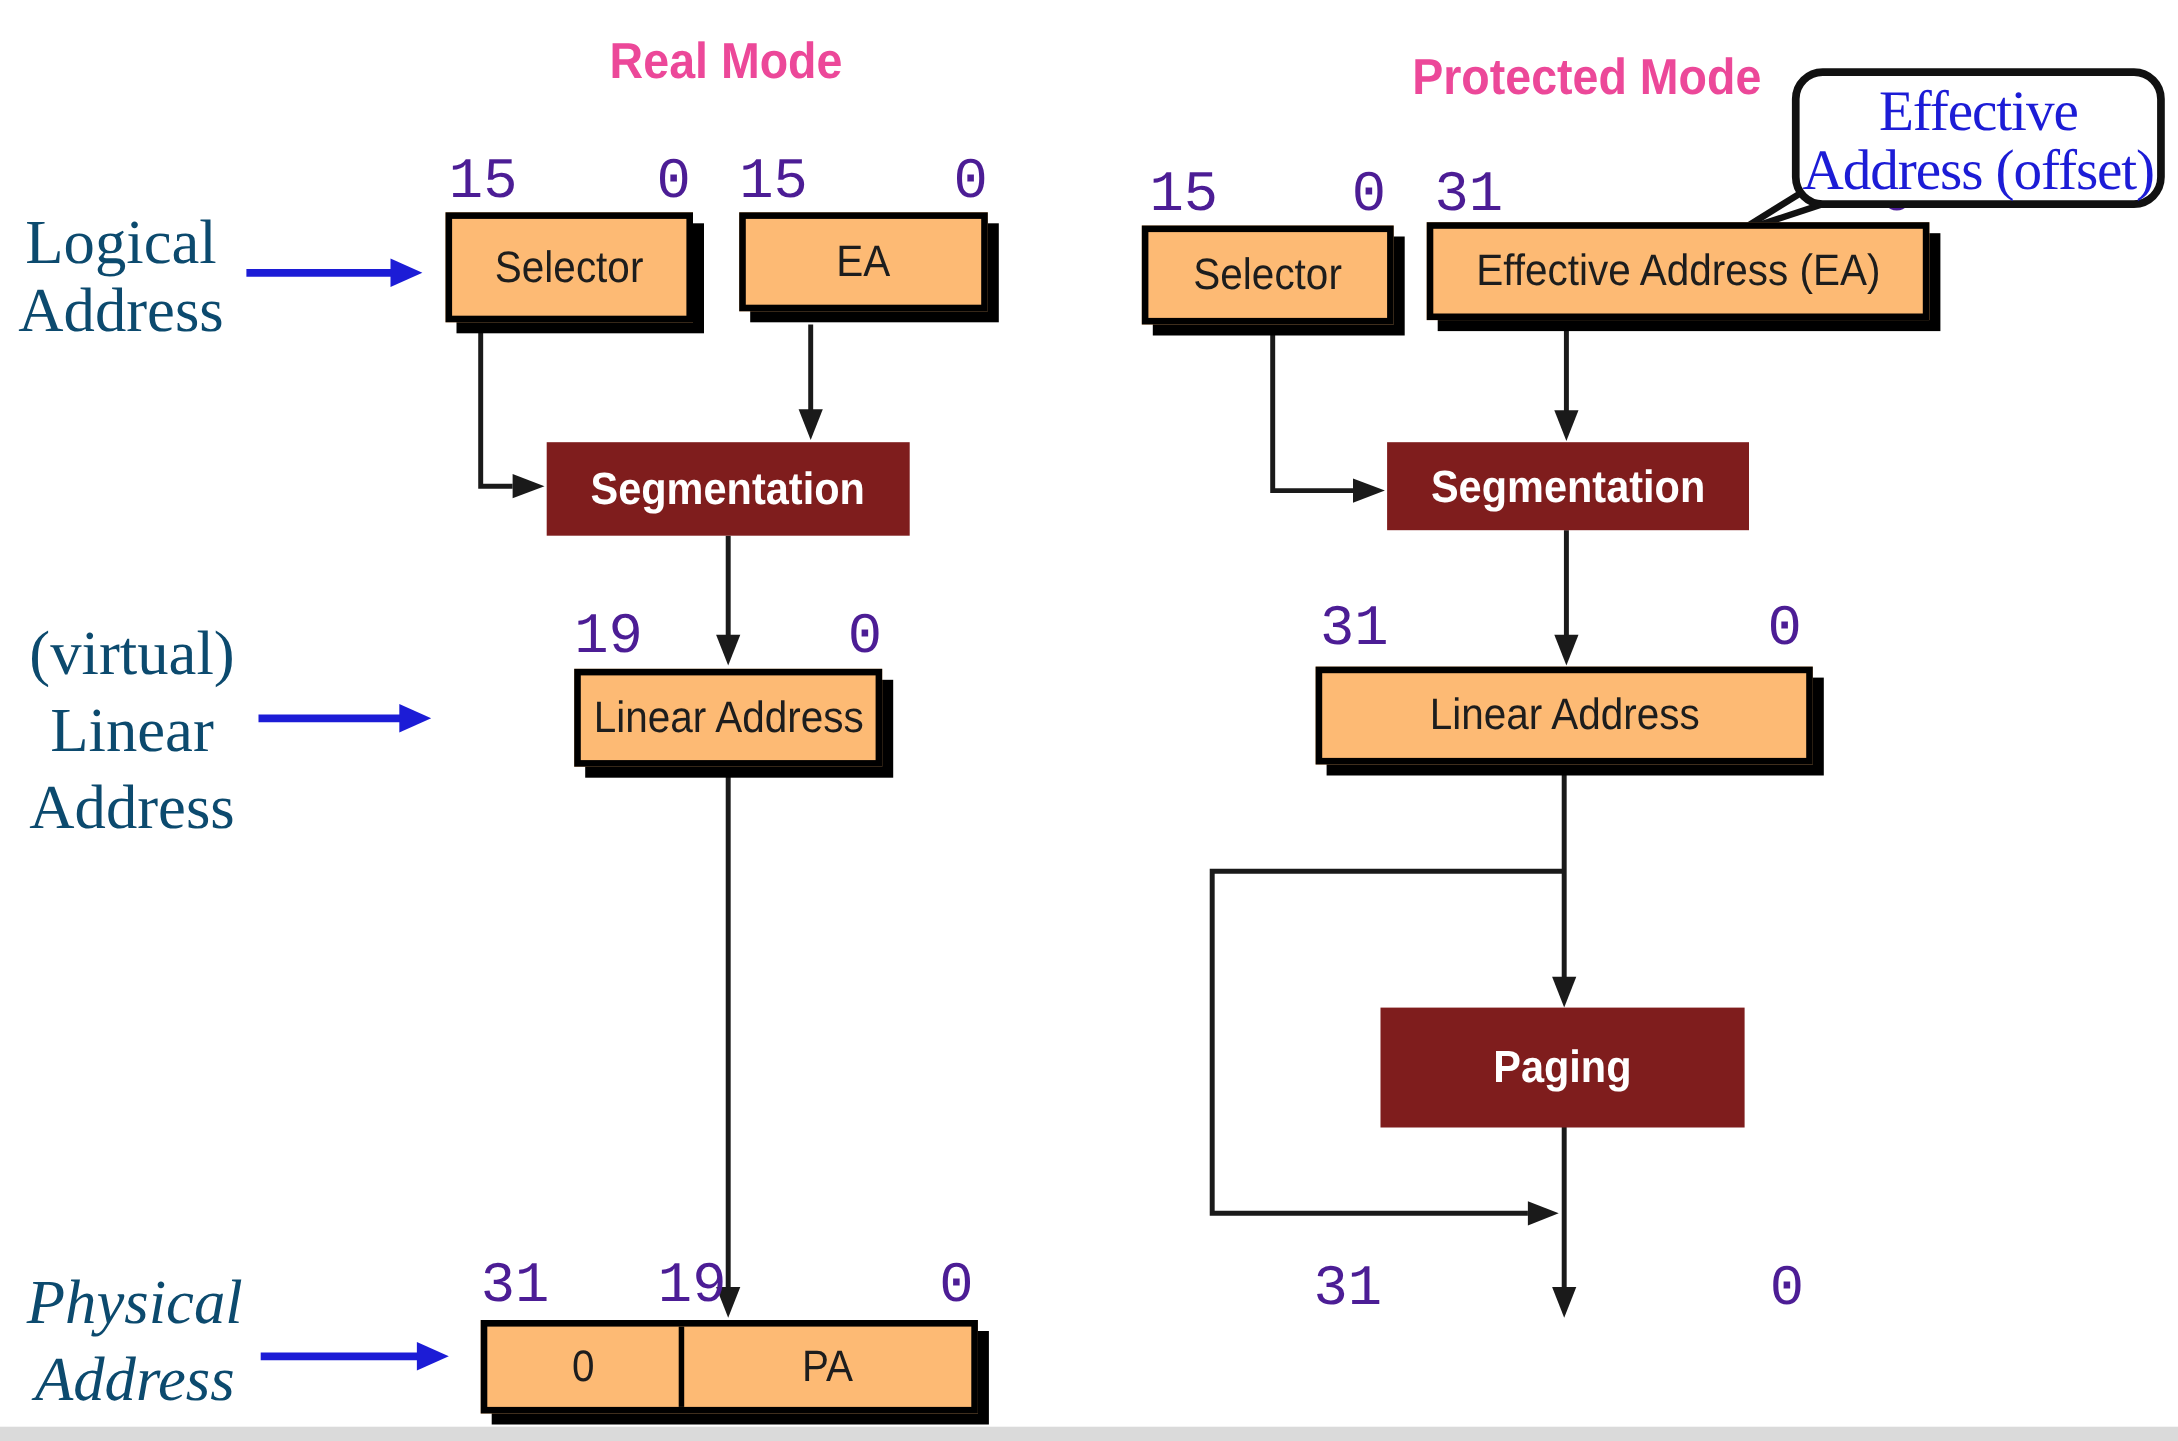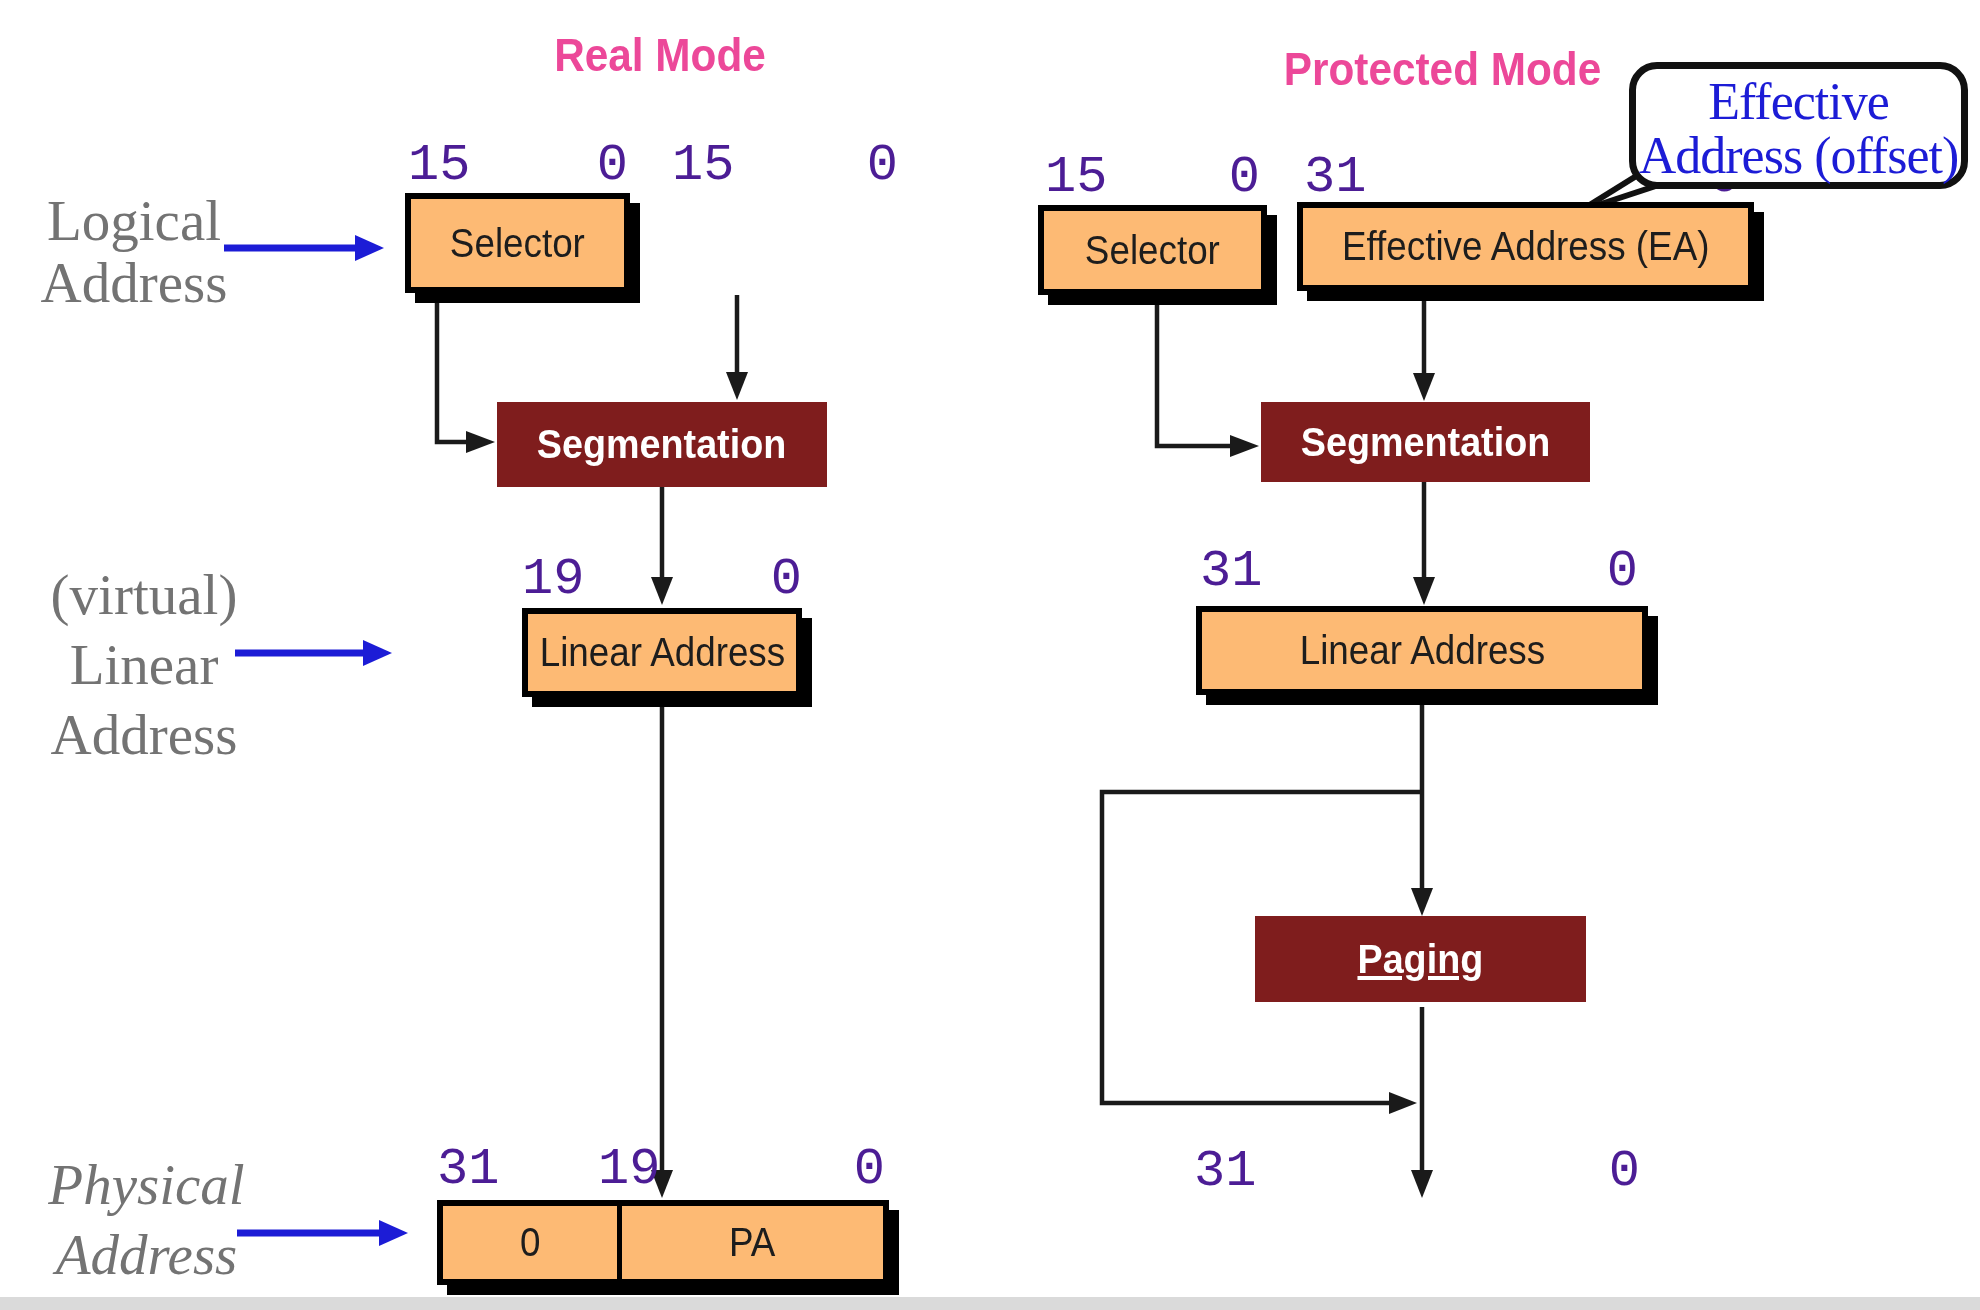--- a/index.html
+++ b/index.html
@@ -24,22 +24,22 @@
   }
   .title{
     position:absolute;font-size:46px;font-weight:bold;color:#ec4899;
     text-align:center;white-space:nowrap;
   }
   .bits{
     position:absolute;font-size:52px;color:#4c1d95;line-height:40px;white-space:nowrap;font-family:Liberation Mono, monospace;
   }
   .bits.r{text-align:right;}
   .blue-label{
-    position:absolute;font-family:"Liberation Serif",serif;color:#737373;
-    font-size:57px;text-align:center;white-space:nowrap;padding-left:24px;
+    position:absolute;font-family:"Liberation Serif",serif;color:#0c4a6e;
+    font-size:57px;text-align:center;white-space:nowrap;
   }
   .pa-cell{display:flex;align-items:center;justify-content:center;height:100%;}
   .pa-cell.left{width:174px;border-right:5px solid #000;}
   .pa-cell.right{flex:1;}
   .callout{
     position:absolute;left:1629px;top:18px;width:339px;height:127px;
     box-sizing:border-box;border:7px solid #111;border-radius:28px;background:#fff;
     text-align:center;font-family:"Liberation Serif",serif;color:#1c1cd6;
     font-size:52px;line-height:54px;padding-top:6px;letter-spacing:-1px;white-space:nowrap;margin-top:44px;
   }
@@ -99,20 +99,23 @@
   </div>
 
   <div class="bits" style="left:408px;top:146px;">15</div>
   <div class="bits r" style="left:588px;top:146px;width:40px;">0</div>
   <div class="bits" style="left:672px;top:146px;">15</div>
   <div class="bits r" style="left:858px;top:146px;width:40px;">0</div>
 
   <div class="abox" style="left:405px;top:193px;width:225px;height:100px;">
     <span class="lbl">Selector</span>
   </div>
+  <div class="abox" style="left:672px;top:193px;width:226px;height:90px;">
+    <span class="lbl">EA</span>
+  </div>
 
   <div class="bbox" style="left:497px;top:402px;width:330px;height:85px;">
     <span class="lbl">Segmentation</span>
   </div>
 
   <div class="bits" style="left:522px;top:560px;">19</div>
   <div class="bits r" style="left:762px;top:560px;width:40px;">0</div>
   <div class="abox" style="left:522px;top:608px;width:280px;height:89px;">
     <span class="lbl">Linear Address</span>
   </div>
@@ -144,21 +147,21 @@
   <div class="bbox" style="left:1261px;top:402px;width:329px;height:80px;">
     <span class="lbl">Segmentation</span>
   </div>
 
   <div class="bits" style="left:1200px;top:552px;">31</div>
   <div class="bits r" style="left:1598px;top:552px;width:40px;">0</div>
   <div class="abox" style="left:1196px;top:606px;width:452px;height:89px;">
     <span class="lbl">Linear Address</span>
   </div>
 
-  <div class="bbox" style="left:1255px;top:916px;width:331px;height:86px;text-decoration:underline;">
+  <div class="bbox" style="left:1255px;top:916px;width:331px;height:109px;">
     <span class="lbl">Paging</span>
   </div>
 
   <div class="bits" style="left:1194px;top:1152px;">31</div>
   <div class="bits r" style="left:1600px;top:1152px;width:40px;">0</div>
 
   <div class="blue-label" style="left:0px;top:190px;width:220px;line-height:62px;">
     <div>Logical</div>
     <div>Address</div>
   </div>

